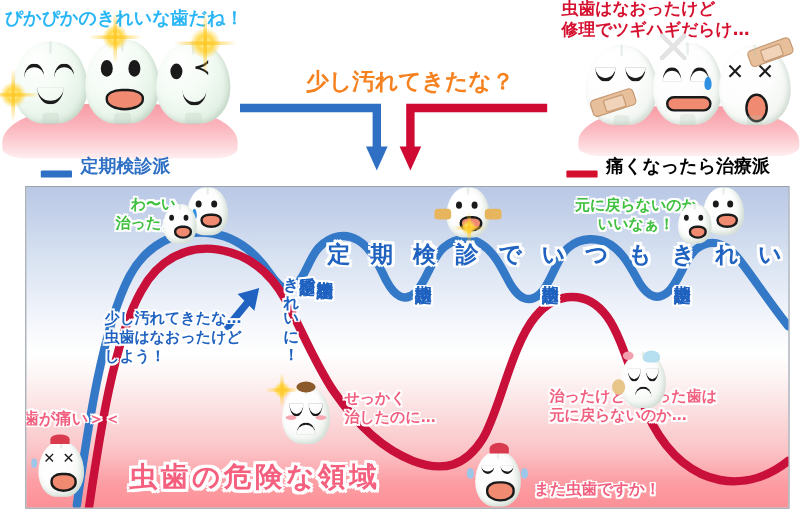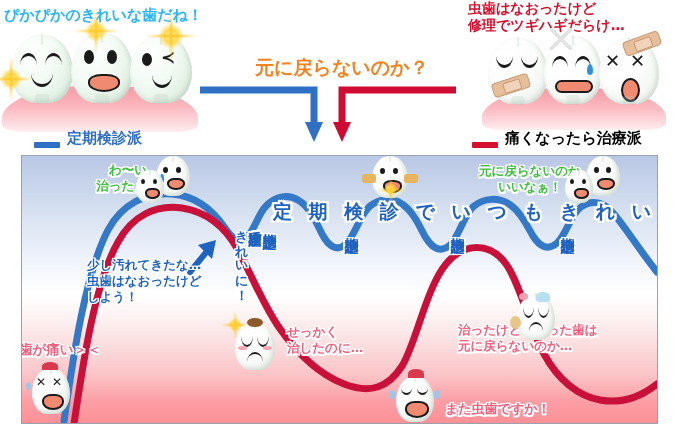--- a/index.html
+++ b/index.html
@@ -229,21 +229,21 @@
       </div>
       <div class="tooth-root"></div>
     </div>
 
     <div class="legend red" style="left:4px;top:129px;">
       <span class="swatch"></span>
       <span class="lbl">痛くなったら治療派</span>
     </div>
   </div>
 
-  <div class="cap-orange" style="left:255px;top:55px;position:absolute;font-size:19px;">元に戻らないのか？</div>
+  <div class="cap-orange" style="left:255px;top:55px;position:absolute;font-size:19px;">少し汚れてきたな？</div>
 
   <svg width="260" height="70" style="position:absolute;left:198px;top:82px;">
 
     <path d="M2,8 L116,8 L116,44" fill="none" stroke="#2f6fc4" stroke-width="7"></path>
     <polygon points="116,60 107,40 125,40" fill="#2f6fc4"></polygon>
 
     <path d="M258,8 L144,8 L144,44" fill="none" stroke="#cf0b33" stroke-width="7"></path>
     <polygon points="144,60 135,40 153,40" fill="#cf0b33"></polygon>
   </svg>
 
@@ -314,20 +314,21 @@
     <div class="note-pink" style="left:-3px;top:185px;font-size:13.5px;">歯が痛い＞＜</div>
 
     <div class="note-pink" style="left:265px;top:168px;">せっかく
 治したのに…</div>
 
     <div class="note-pink" style="left:436px;top:166px;">治ったけど、削った歯は
 元に戻らないのか…</div>
 
     <div class="note-pink" style="left:423px;top:245px;font-size:13px;">また虫歯ですか！</div>
 
+    <div class="danger-band" style="left:86px;top:226px;">虫歯の危険な領域</div>
 
     <div class="abs" style="left:112px;top:0px;width:66px;height:48px;">
       <div class="tooth plain" style="left:22px;top:0px;width:34px;height:40px;">
         <div class="eye-dot" style="left:7px;top:11px;width:5px;height:6px;"></div>
         <div class="eye-dot" style="left:20px;top:11px;width:5px;height:6px;"></div>
         <div class="mouth-open" style="left:11px;top:22px;width:14px;height:8px;"></div>
         <div class="tear" style="left:4px;top:18px;width:4px;height:9px;"></div>
       </div>
       <div class="tooth plain" style="left:2px;top:14px;width:28px;height:33px;">
         <div class="eye-dot" style="left:5px;top:9px;width:4px;height:5px;"></div>

